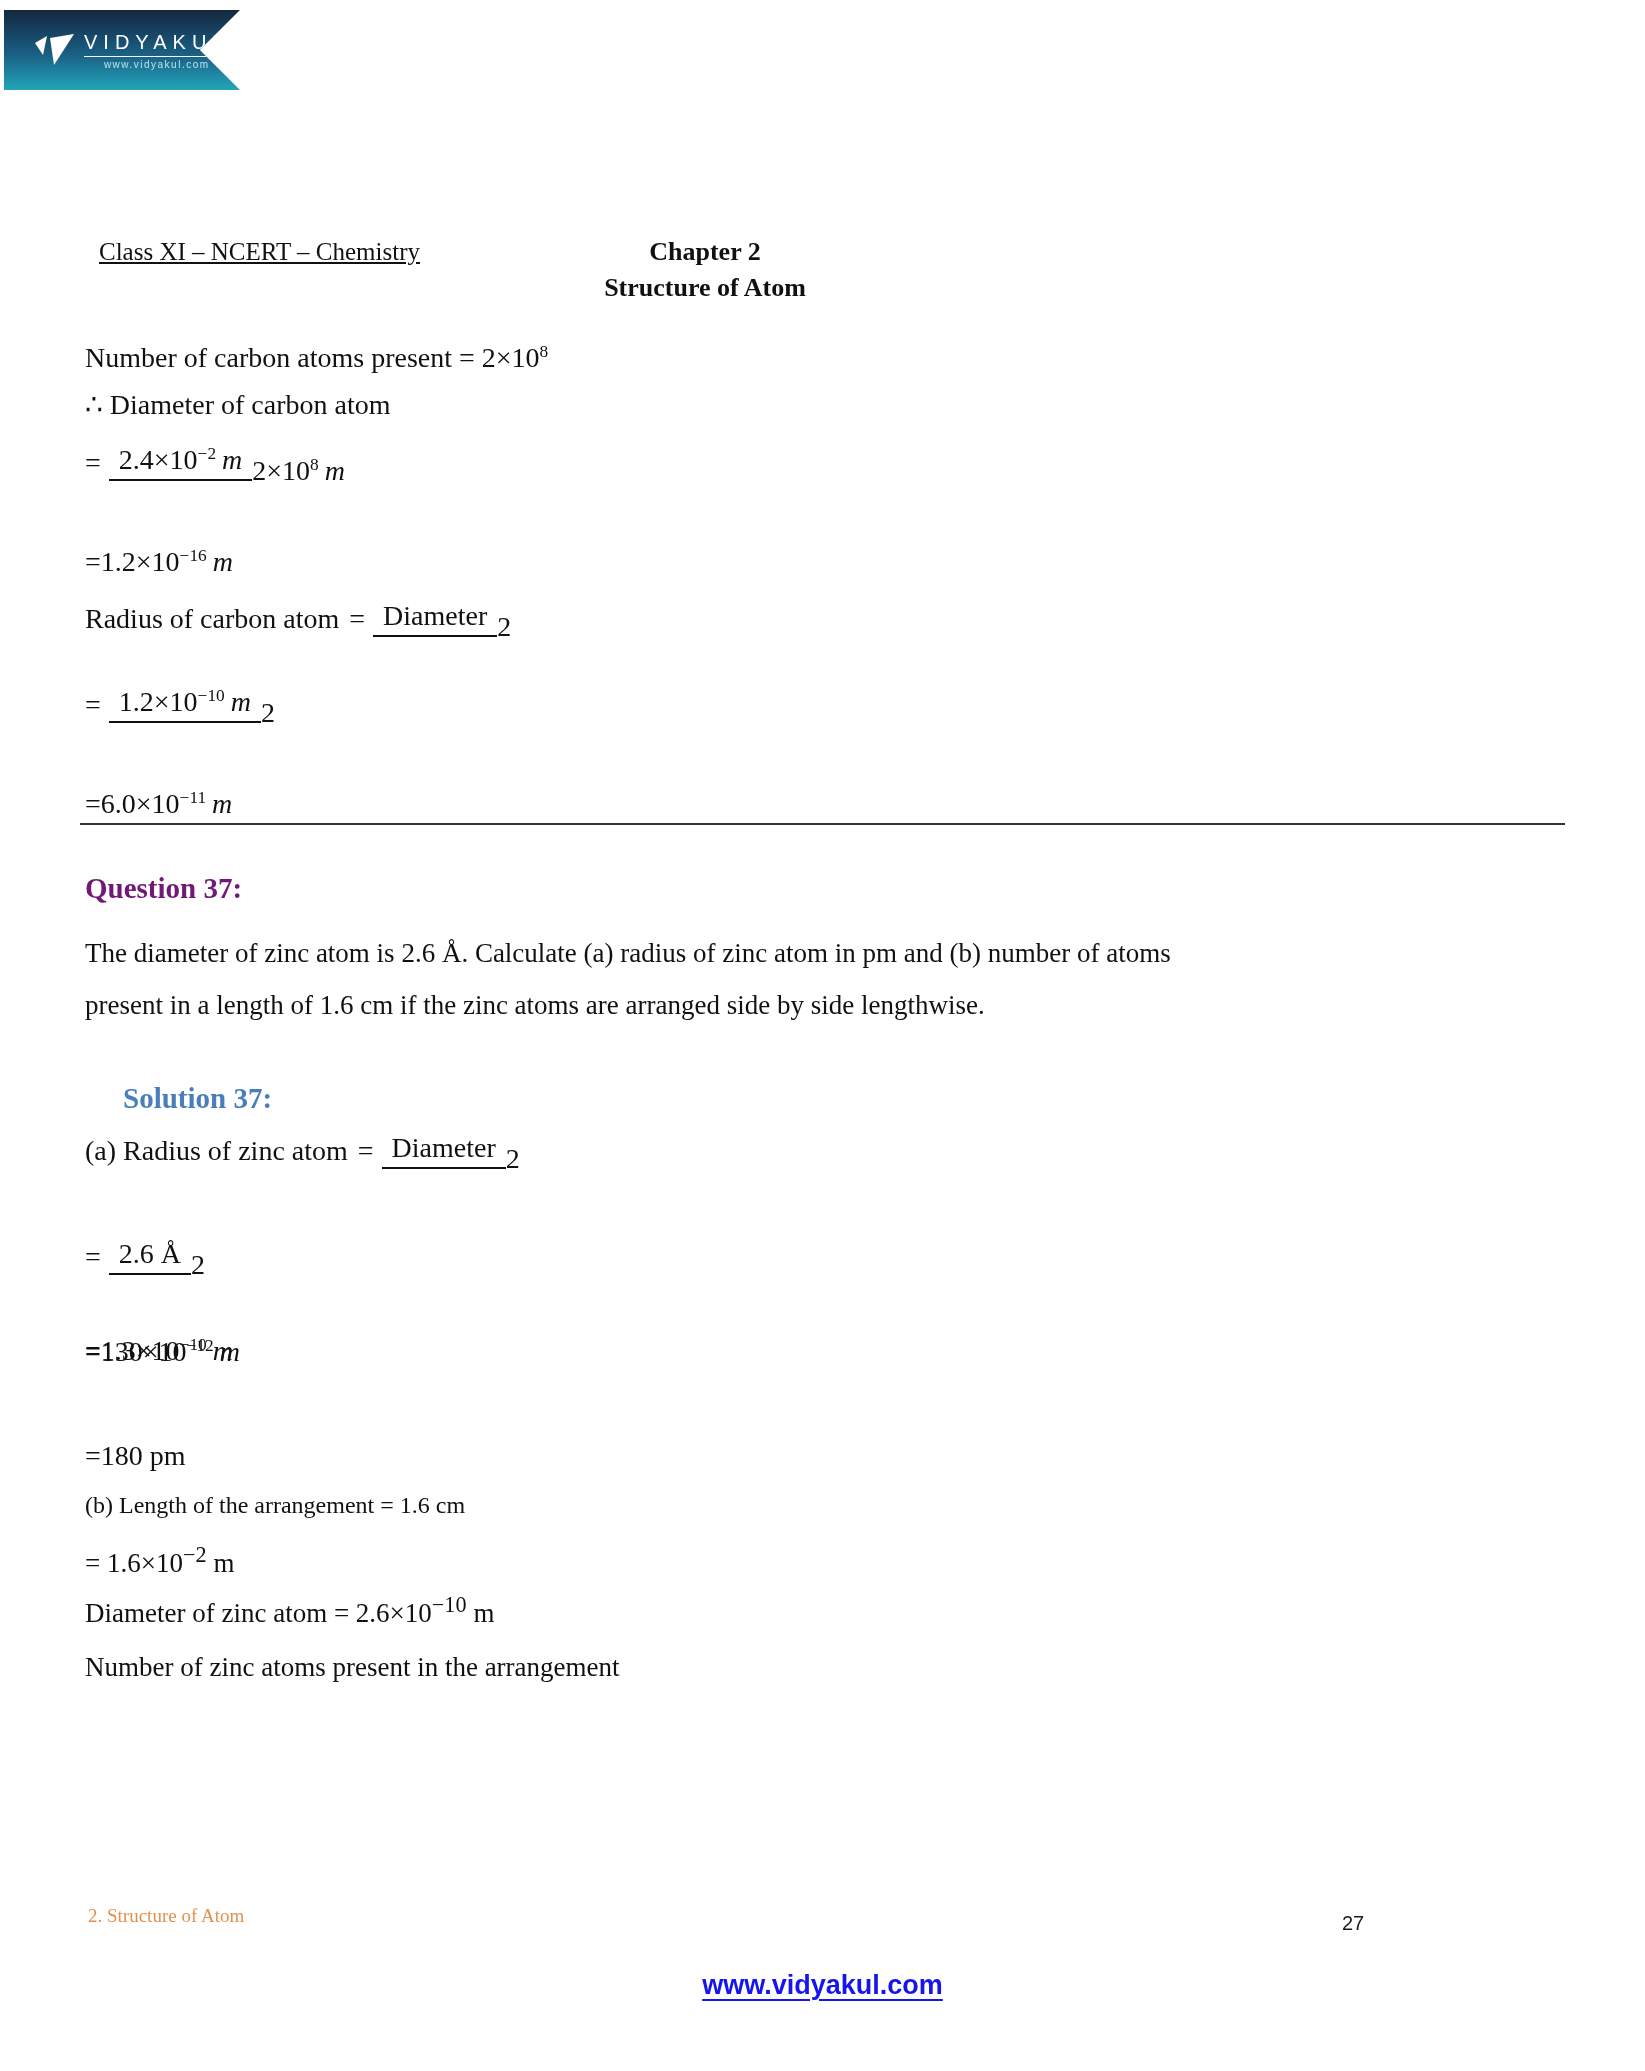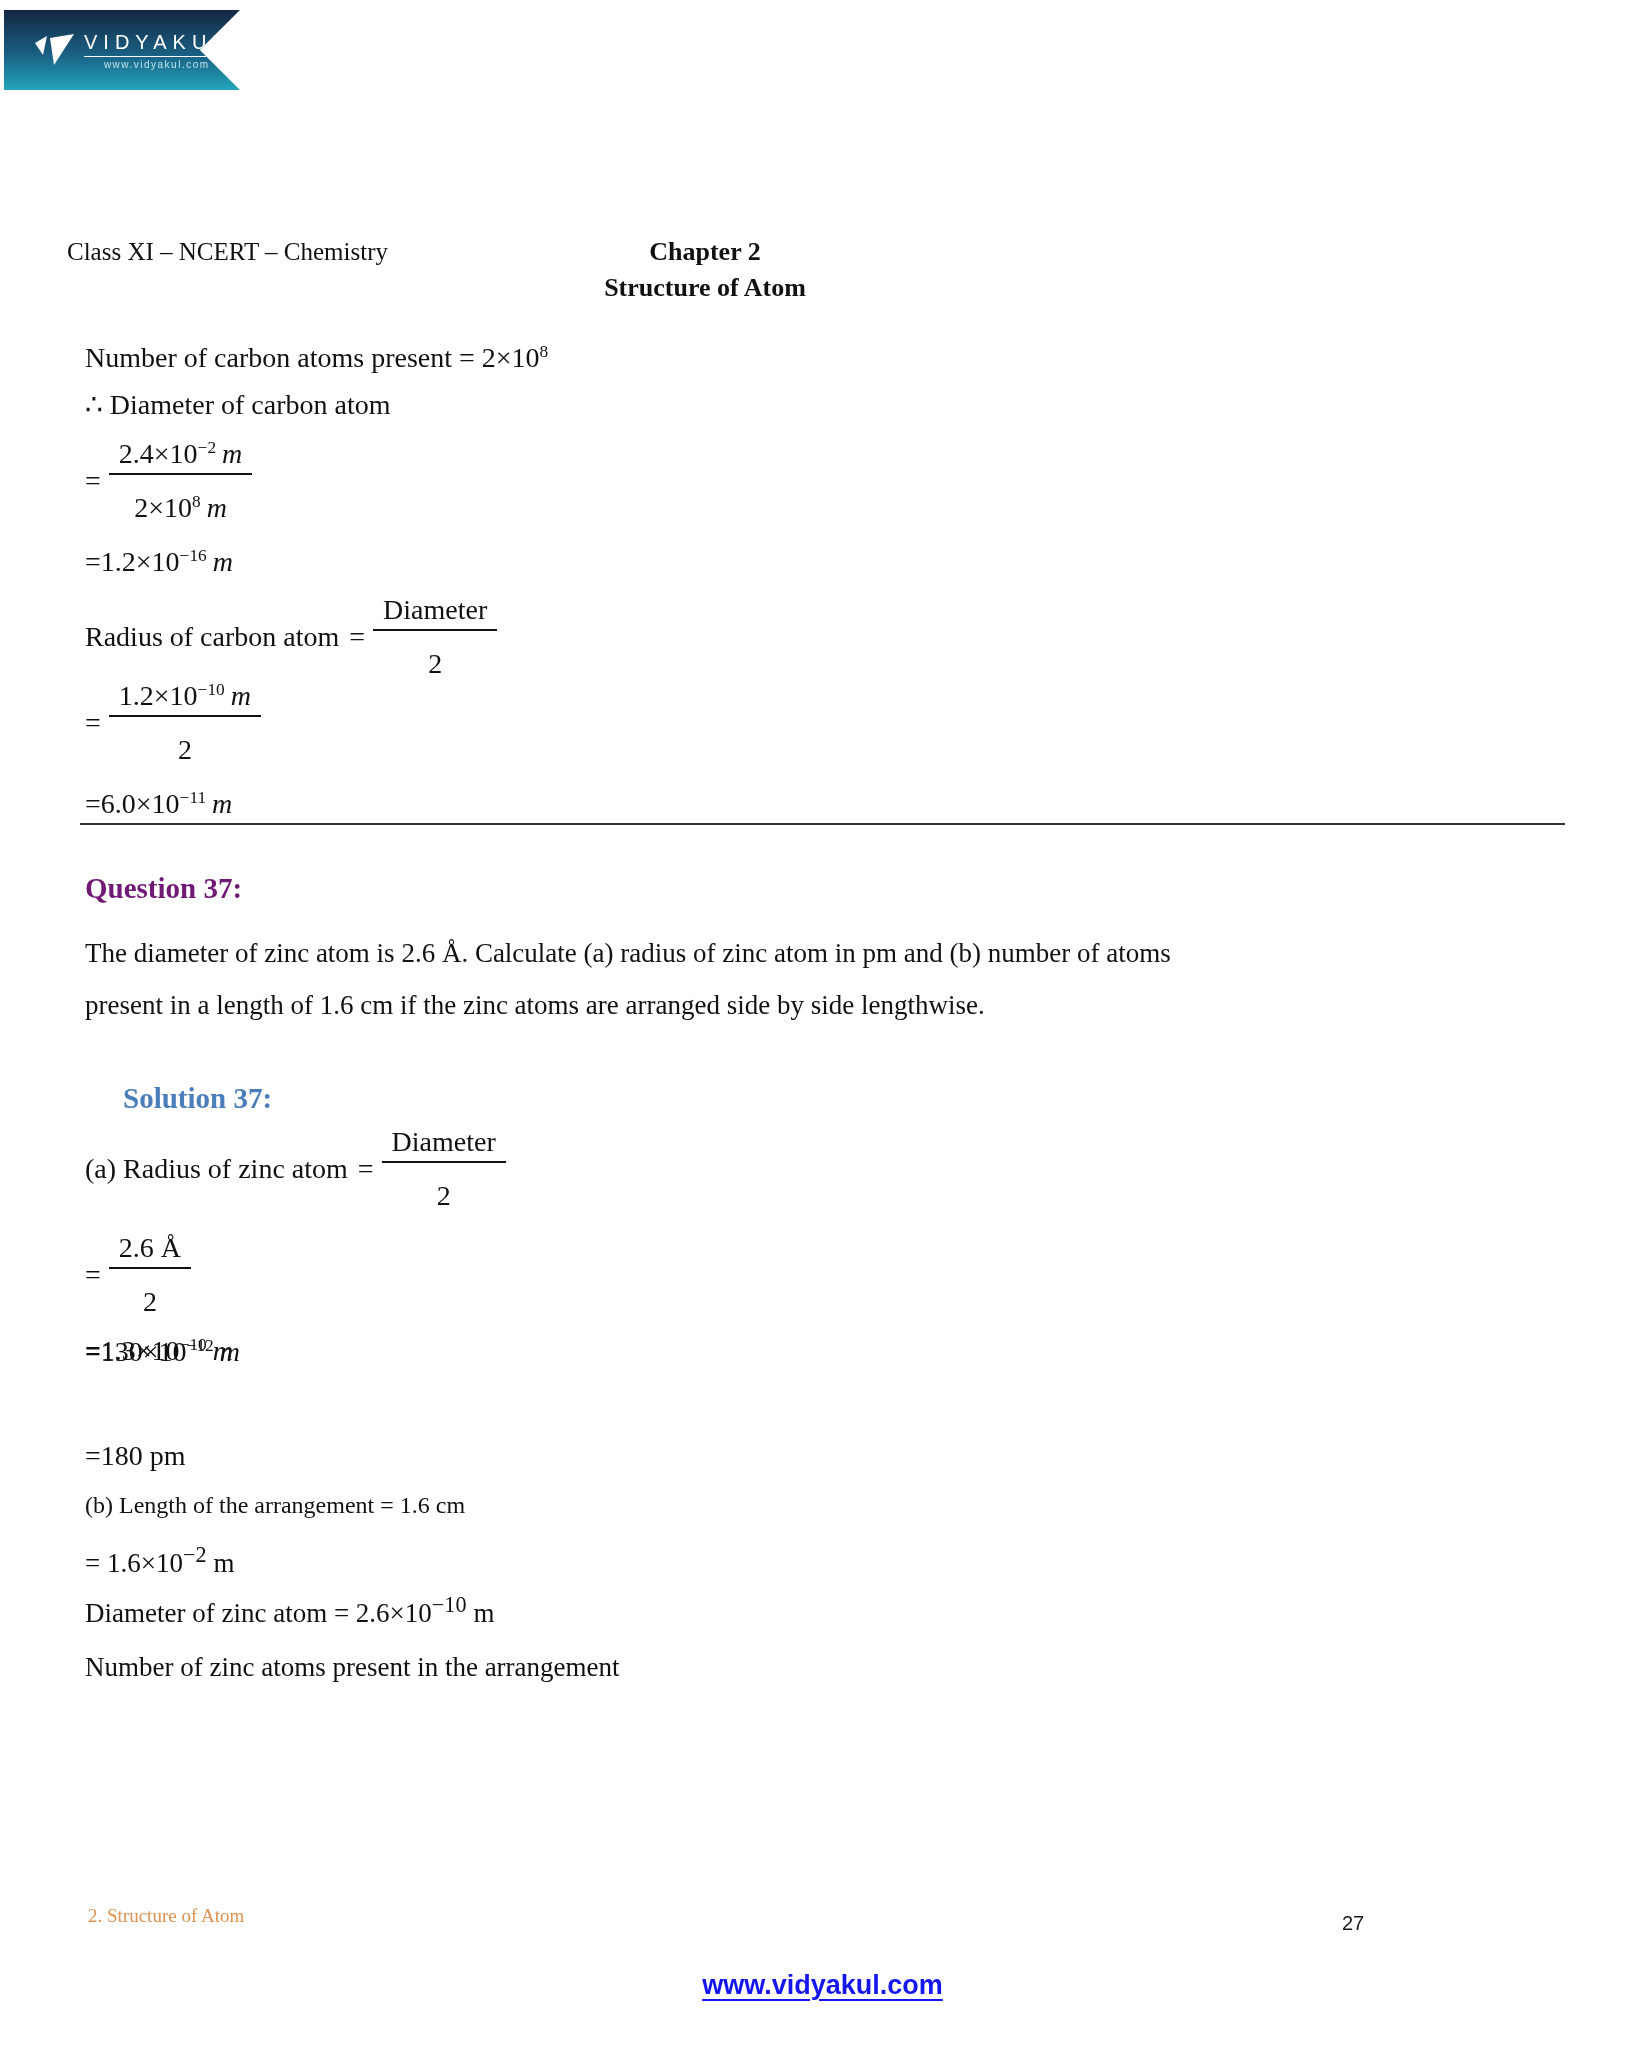--- a/index.html
+++ b/index.html
@@ -13,33 +13,33 @@
           display:flex;align-items:center;padding-left:30px;box-sizing:border-box;}
   .logo-group{display:flex;align-items:center;gap:8px;}
   .logo-mark svg{display:block;}
   .logo-text{display:flex;flex-direction:column;align-items:center;}
   .brand{color:#fff;font-family:"Liberation Sans",sans-serif;font-size:20px;
          letter-spacing:6px;border-bottom:1.5px solid #fff;padding-bottom:2px;}
   .brand-url{color:#bfe3ee;font-family:"Liberation Sans",sans-serif;font-size:10px;
              letter-spacing:1.5px;margin-top:2px;}
 
   
-  .course{position:absolute;top:238px;left:67px;font-size:25px;}
+  .course{position:absolute;top:238px;left:99px;font-size:25px;text-decoration:underline;}
   .chapter-block{position:absolute;top:234px;left:455px;width:500px;text-align:center;
                  font-weight:bold;font-size:26px;line-height:36px;}
 
   
   .mline{position:absolute;left:85px;font-size:28px;white-space:nowrap;}
   .flexline{display:flex;align-items:center;}
   sup.s{font-size:62%;vertical-align:super;line-height:0;}
   sup.bigs{font-size:82%;vertical-align:super;line-height:0;}
   em.unit{font-style:italic;margin-left:6px;}
   .unit-roman{margin-left:7px;}
   .eq{margin-right:8px;}
-  .frac{display:inline-flex;flex-direction:column;align-items:center;text-align:center;}
+  .frac{display:inline-flex;align-items:center;text-align:center;}
   .frac .num{padding:0 10px 3px;border-bottom:2px solid #111;}
   .frac .den{padding-top:17px;}
   .divider{position:absolute;top:823px;left:80px;width:1485px;height:0;
            border-top:2px solid #333;}
 
   .q-heading{position:absolute;top:872px;left:85px;font-size:29px;font-weight:bold;}
   .q-text{position:absolute;left:85px;font-size:27px;width:1450px;}
   .s-heading{position:absolute;top:1082px;left:85px;font-size:29px;font-weight:bold;margin-left:38px;}
 
   

